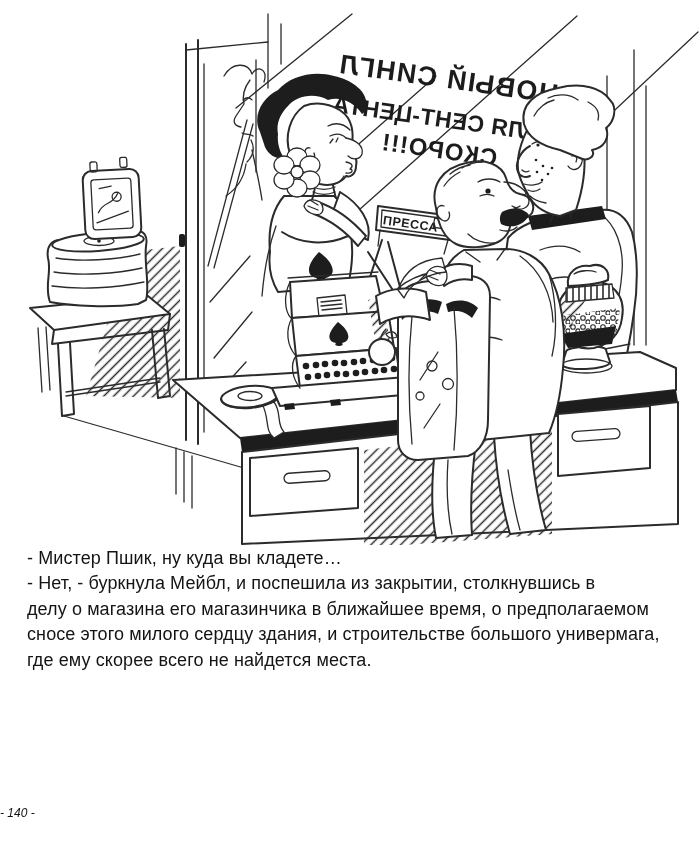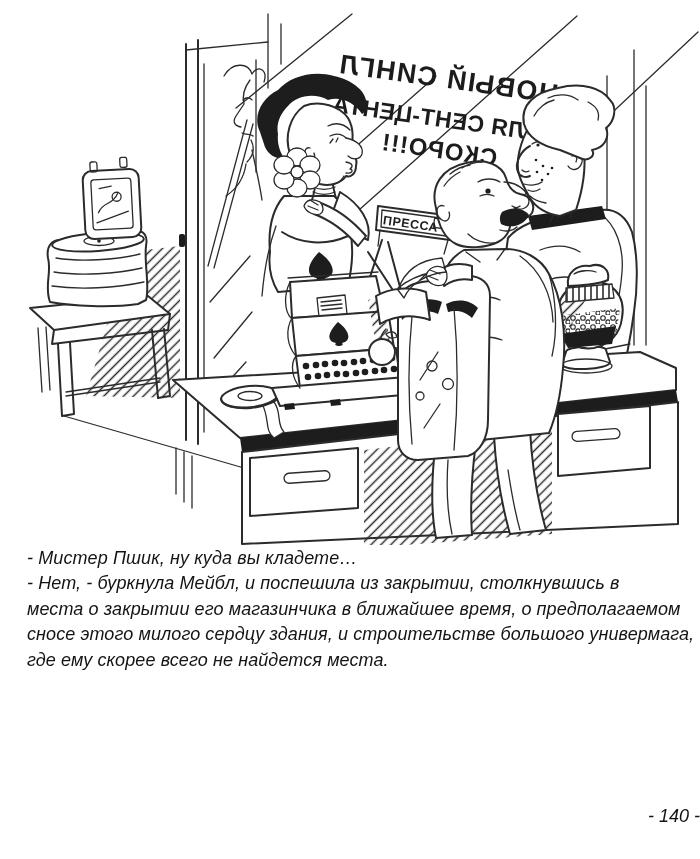--- a/index.html
+++ b/index.html
@@ -10,27 +10,27 @@
   }
   .illustration{position:absolute;top:0;left:0;width:700px;height:545px;}
   
   .ln{fill:none;stroke:#2b2b2b;stroke-width:2;stroke-linecap:round;stroke-linejoin:round;}
   .lnf{fill:#ffffff;stroke:#2b2b2b;stroke-width:2;stroke-linecap:round;stroke-linejoin:round;}
   .thin{stroke-width:1.3;}
   .dark{fill:#1d1d1d;stroke:none;}
   .sign-text{font-family:"Liberation Sans",sans-serif;font-weight:bold;fill:#1c1c1c;}
   .story{
     position:absolute;top:546px;left:27px;right:14px;
-    font-style:italic;font-size:18px;line-height:25.4px;
+    font-size:18px;line-height:25.4px;
     letter-spacing:0.1px;white-space:nowrap;color:#141414;
   }
   .story .story-line{height:25.4px;}
   .page-number{
-    position:absolute;top:806px;left:0;width:100%;text-align:right;
-    font-style:italic;font-size:18px;color:#141414;
+    position:absolute;top:806px;left:0;width:100%;text-align:left;
+    font-style:italic;font-size:12px;color:#141414;
   }
 </style>
 </head>
 <body>
 
 <div class="page">
 
   <div class="illustration">
     <svg viewBox="0 0 700 545" width="700" height="545" xmlns="http://www.w3.org/2000/svg">
       <defs>
@@ -289,20 +289,20 @@
         <path class="ln thin" d="M428,276 L438,280 M430,270 L440,274"></path>
         <path class="lnf" d="M376,296 C390,288 410,286 426,292 L430,320 C412,314 394,316 380,324 Z"></path>
         <path d="M398,290 C404,272 418,260 442,258 L446,272 C426,274 410,284 404,298 Z" fill="url(#hatch)" class="ln thin"></path>
       </g>
     </svg>
   </div>
 
   <div class="story">
     <div class="story-line">- Мистер Пшик, ну куда вы кладете…</div>
     <div class="story-line">- Нет, - буркнула Мейбл, и поспешила из закрытии, столкнувшись в</div>
-    <div class="story-line">места о закрытии его магазинчика в ближайшее время, о предполагаемом</div>
+    <div class="story-line">делу о магазина его магазинчика в ближайшее время, о предполагаемом</div>
     <div class="story-line">сносе этого милого сердцу здания, и строительстве большого универмага,</div>
     <div class="story-line">где ему скорее всего не найдется места.</div>
   </div>
 
   <div class="page-number">- 140 -</div>
 
 </div>
 
 </body></html>

